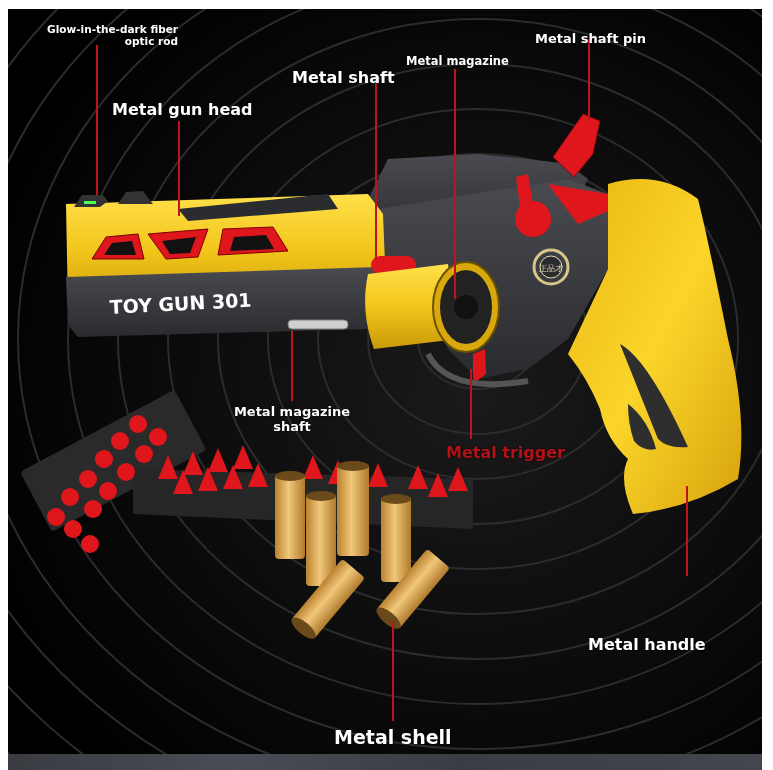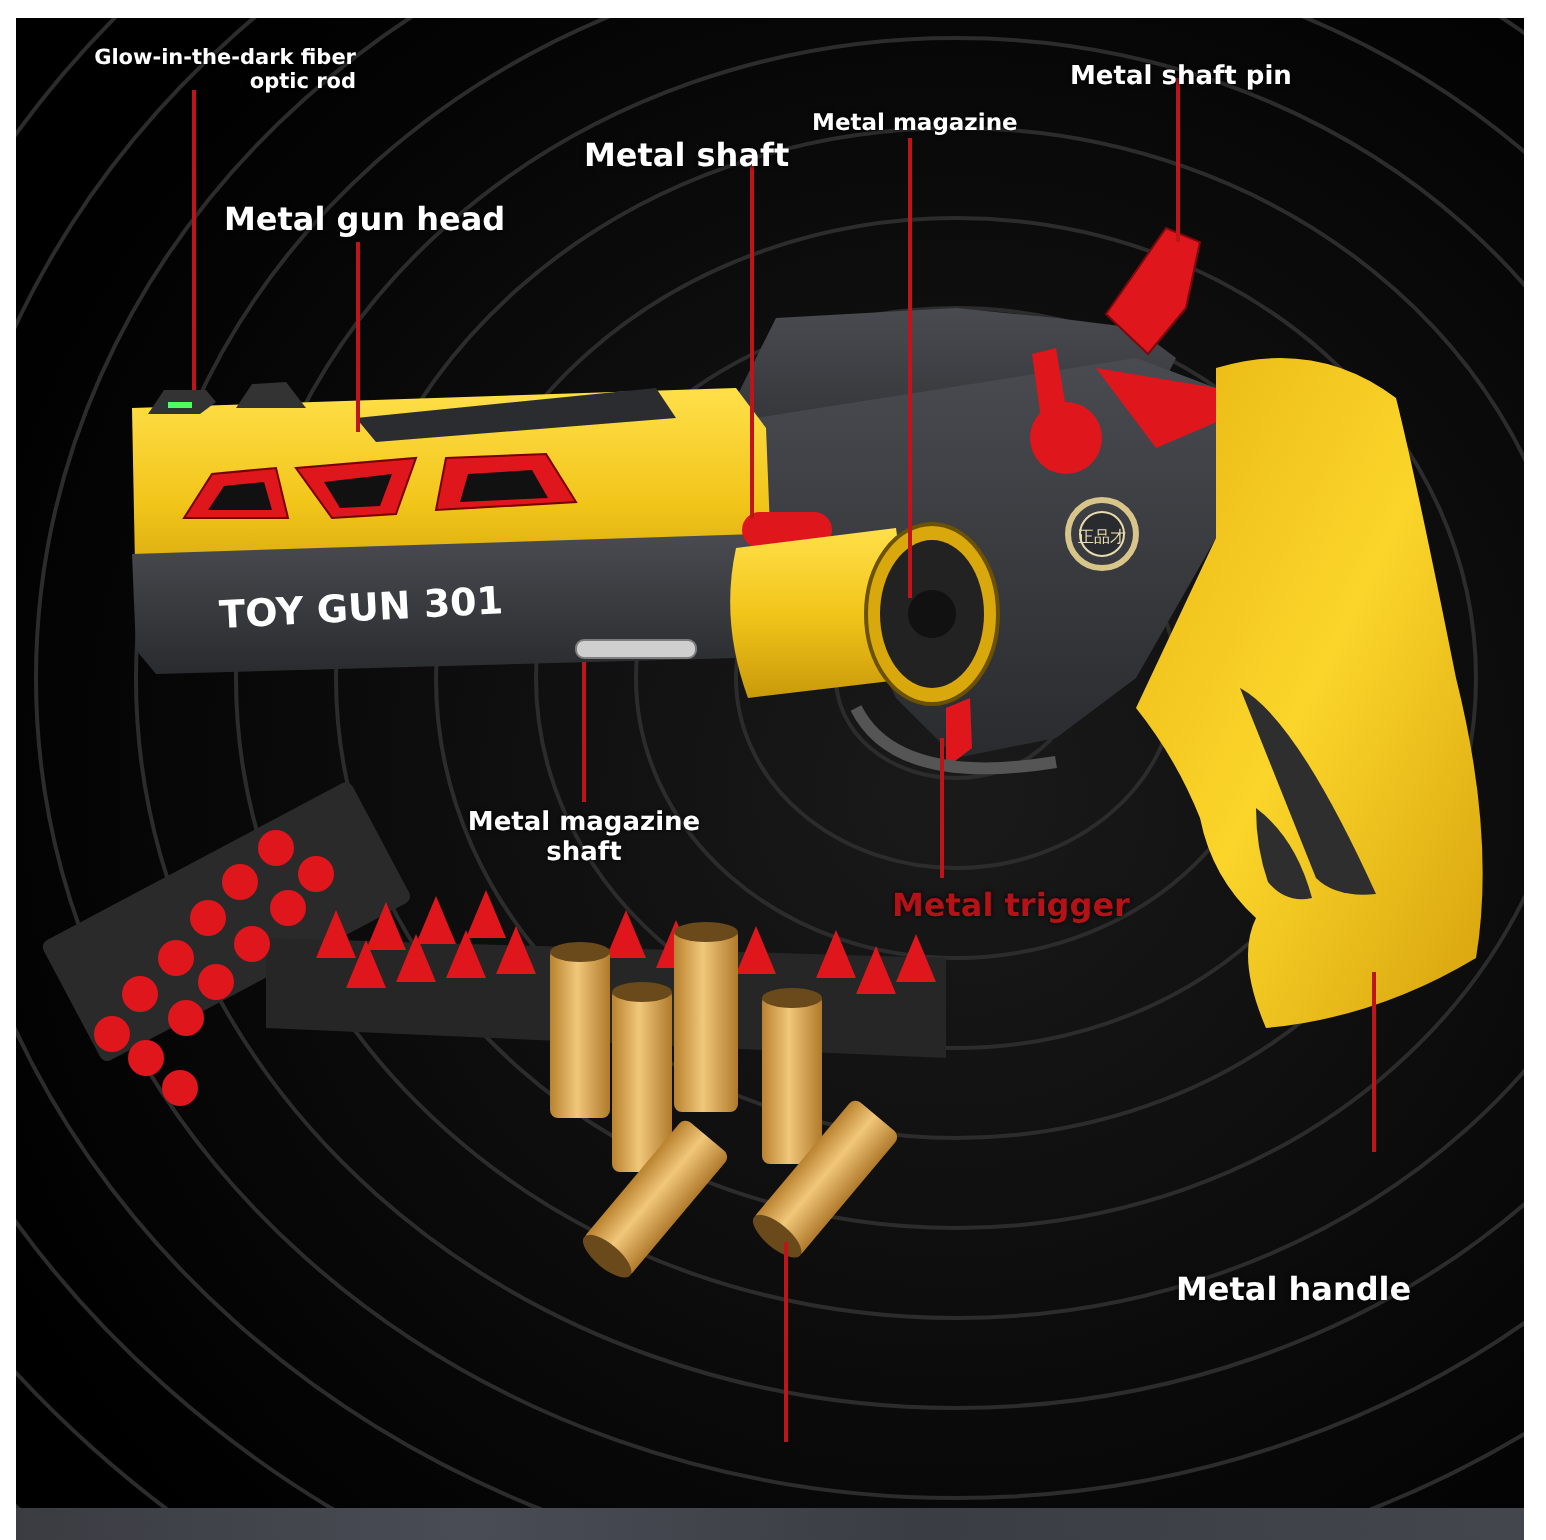--- a/index.html
+++ b/index.html
@@ -189,15 +189,16 @@
   <div class="label" style="left:104px; top:92px; font-size:16px;">Metal gun head</div>
   <div class="label" style="left:284px; top:60px; font-size:16px;">Metal shaft</div>
   <div class="label" style="left:398px; top:46px; font-size:11.5px;">Metal magazine</div>
   <div class="label" style="left:527px; top:23px; font-size:13px;">Metal shaft pin</div>
   <div class="label" style="left:224px; top:396px; font-size:13px; text-align:center; width:120px;">
     <div>Metal magazine</div>
     <div>shaft</div>
   </div>
   <div class="label red" style="left:403px; top:435px; font-size:16px;margin-left:35px;">Metal trigger</div>
   <div class="label" style="left:580px; top:583px; font-size:16px;margin-top:44px;">Metal handle</div>
+  <div class="label" style="left:326px; top:718px; font-size:19px;">Metal shell</div>
 </div>
 
 <div class="bottom-strip"></div>
 
 </body></html>

